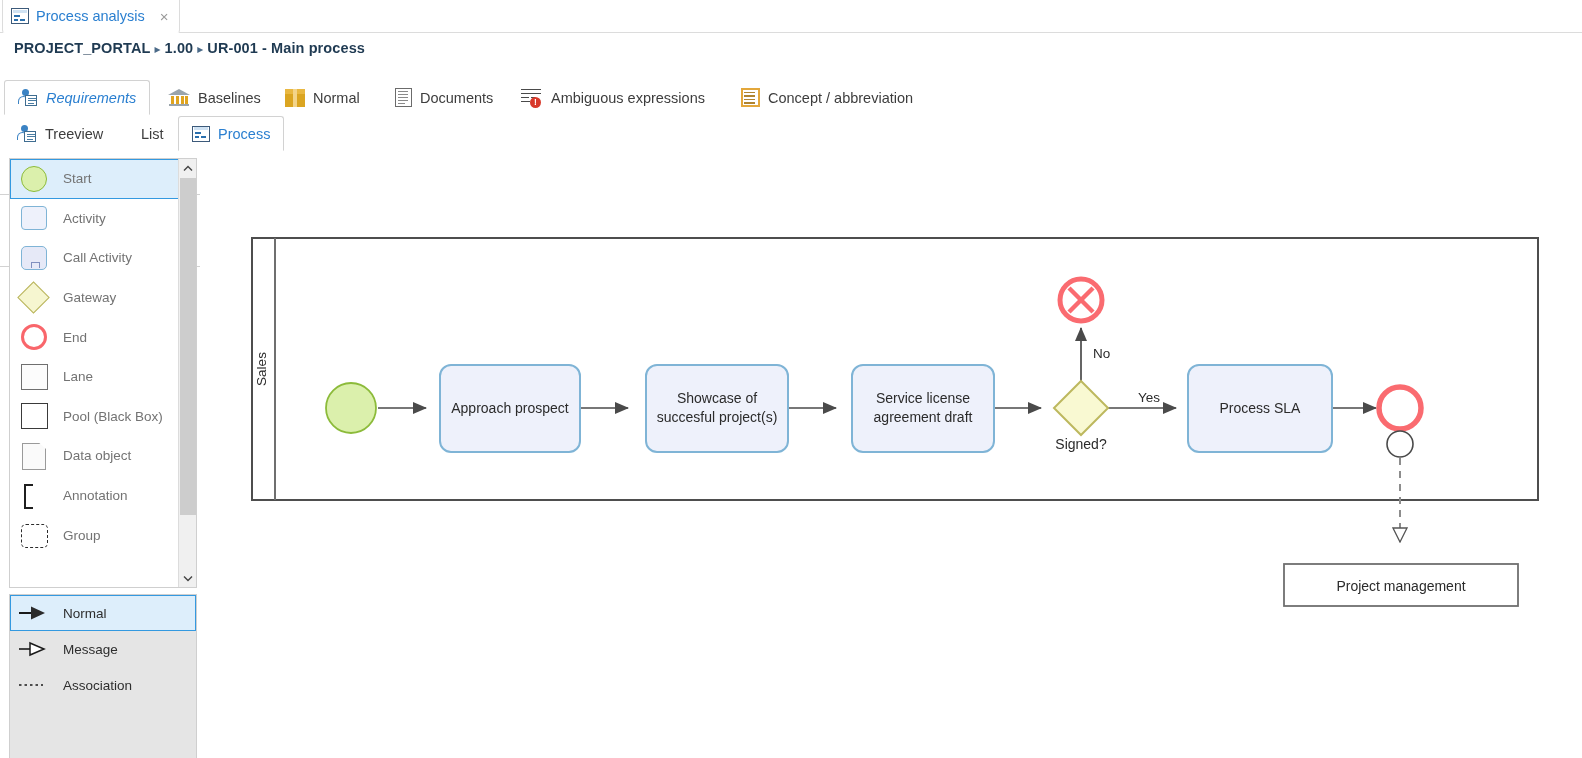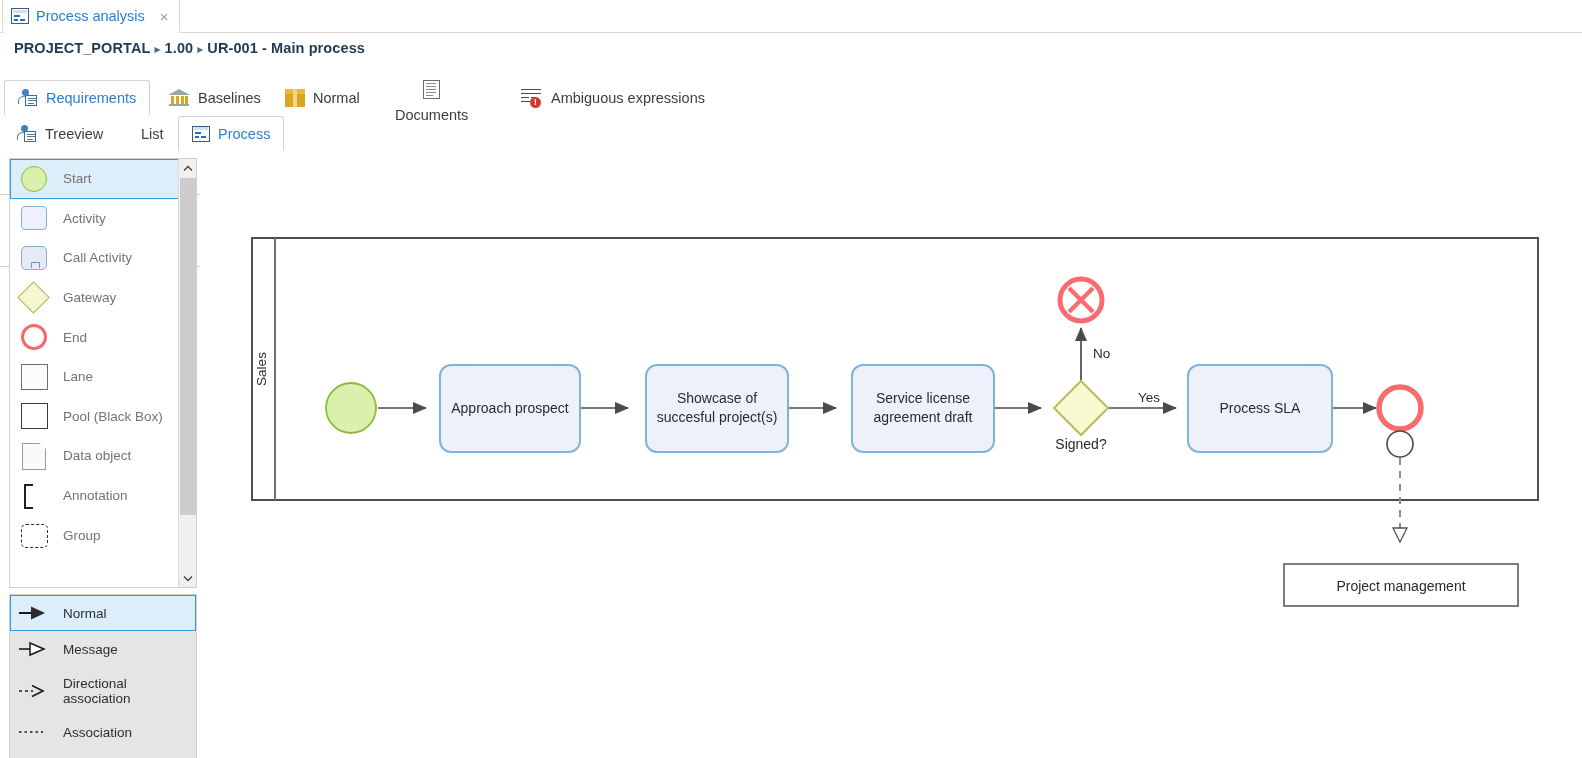--- a/index.html
+++ b/index.html
@@ -178,21 +178,21 @@
     </div>
   </div>
 
   <div class="breadcrumb">
     <span>PROJECT_PORTAL</span><span class="sep">▸</span><span>1.00</span><span class="sep">▸</span><span>UR-001 - Main process</span>
   </div>
 
   <div class="tabrow">
     <div class="tabrow-underline"></div>
 
-    <div class="tab active" style="left:4px;">
+    <div class="tab active" style="left:4px;font-style:italic;">
       <span class="ico ico-person">
         <span class="head"></span>
           <span class="body"></span>
         <span class="list">
             <i style="top:2px;width:8px"></i>
             <i style="top:4.6px;width:8px"></i>
             <i style="top:7.2px;width:6px"></i>
           </span>
       </span>
       <span>Requirements</span>
@@ -212,21 +212,21 @@
 
     <div class="tab" style="left:272px;">
       <span class="ico ico-box">
         <span class="top"></span>
           <span class="bot"></span>
           <span class="slit"></span>
       </span>
       <span>Normal</span>
     </div>
 
-    <div class="tab" style="left:382px;flex-direction:column;">
+    <div class="tab" style="left:382px;">
       <span class="ico ico-page">
         <span class="fr"></span>
           <i style="top:3px"></i>
           <i style="top:6px"></i>
           <i style="top:9px"></i>
           <i style="top:12px"></i>
           <i style="top:15px;width:7px"></i>
       </span>
       <span>Documents</span>
     </div>
@@ -236,20 +236,35 @@
         <i style="top:0px;width:20px"></i>
         <i style="top:4px;width:20px;height:1.4px"></i>
         <span class="dash" style="left:0;top:8px;width:8px"></span>
         <span class="dash" style="left:10px;top:8px;width:4px"></span>
         <span class="dash" style="left:0;top:12px;width:9px"></span>
         <span class="warn">!</span>
       </span>
       <span>Ambiguous expressions</span>
     </div>
 
+    <div class="tab" style="left:728px;">
+      <span class="ico ico-concept">
+        <span class="fr"></span>
+        <span class="inn">
+            <i style="top:1.5px"></i>
+            <i style="top:5px"></i>
+            <i style="top:8.5px"></i>
+            <i style="top:12px"></i>
+          </span>
+        <span class="ring" style="top:2px"></span>
+          <span class="ring" style="top:7px"></span>
+          <span class="ring" style="top:12px"></span>
+      </span>
+      <span>Concept / abbreviation</span>
+    </div>
   </div>
 
   <div class="subtabrow">
     <div class="subtabrow-underline"></div>
 
     <div class="subtab" style="left:4px;">
       <span class="ico ico-person">
         <span class="head"></span>
           <span class="body"></span>
         <span class="list">
@@ -383,29 +398,20 @@
     <div class="conn-item">
       <span class="conn-shape">
         <svg width="34" height="20" viewBox="0 0 34 20">
           <line x1="2" y1="10" x2="13" y2="10" stroke="#1a1a1a" stroke-width="1.6"></line>
           <polygon points="13,4 27,10 13,16" fill="#fff" stroke="#1a1a1a" stroke-width="1.5"></polygon>
         </svg>
       </span>
       <span class="conn-label">Message</span>
     </div>
 
-    <div class="conn-item tall">
-      <span class="conn-shape">
-        <svg width="34" height="20" viewBox="0 0 34 20">
-          <line x1="2" y1="10" x2="16" y2="10" stroke="#1a1a1a" stroke-width="1.7" stroke-dasharray="3,3"></line>
-          <path d="M15 4.5 L26 10 L15 15.5" stroke="#1a1a1a" stroke-width="1.6" fill="none"></path>
-        </svg>
-      </span>
-      <span class="conn-label"><span>Directional association</span></span>
-    </div>
 
     <div class="conn-item">
       <span class="conn-shape">
         <svg width="34" height="20" viewBox="0 0 34 20">
           <line x1="2" y1="10" x2="26" y2="10" stroke="#1a1a1a" stroke-width="1.7" stroke-dasharray="2.5,3"></line>
         </svg>
       </span>
       <span class="conn-label">Association</span>
     </div>
 

